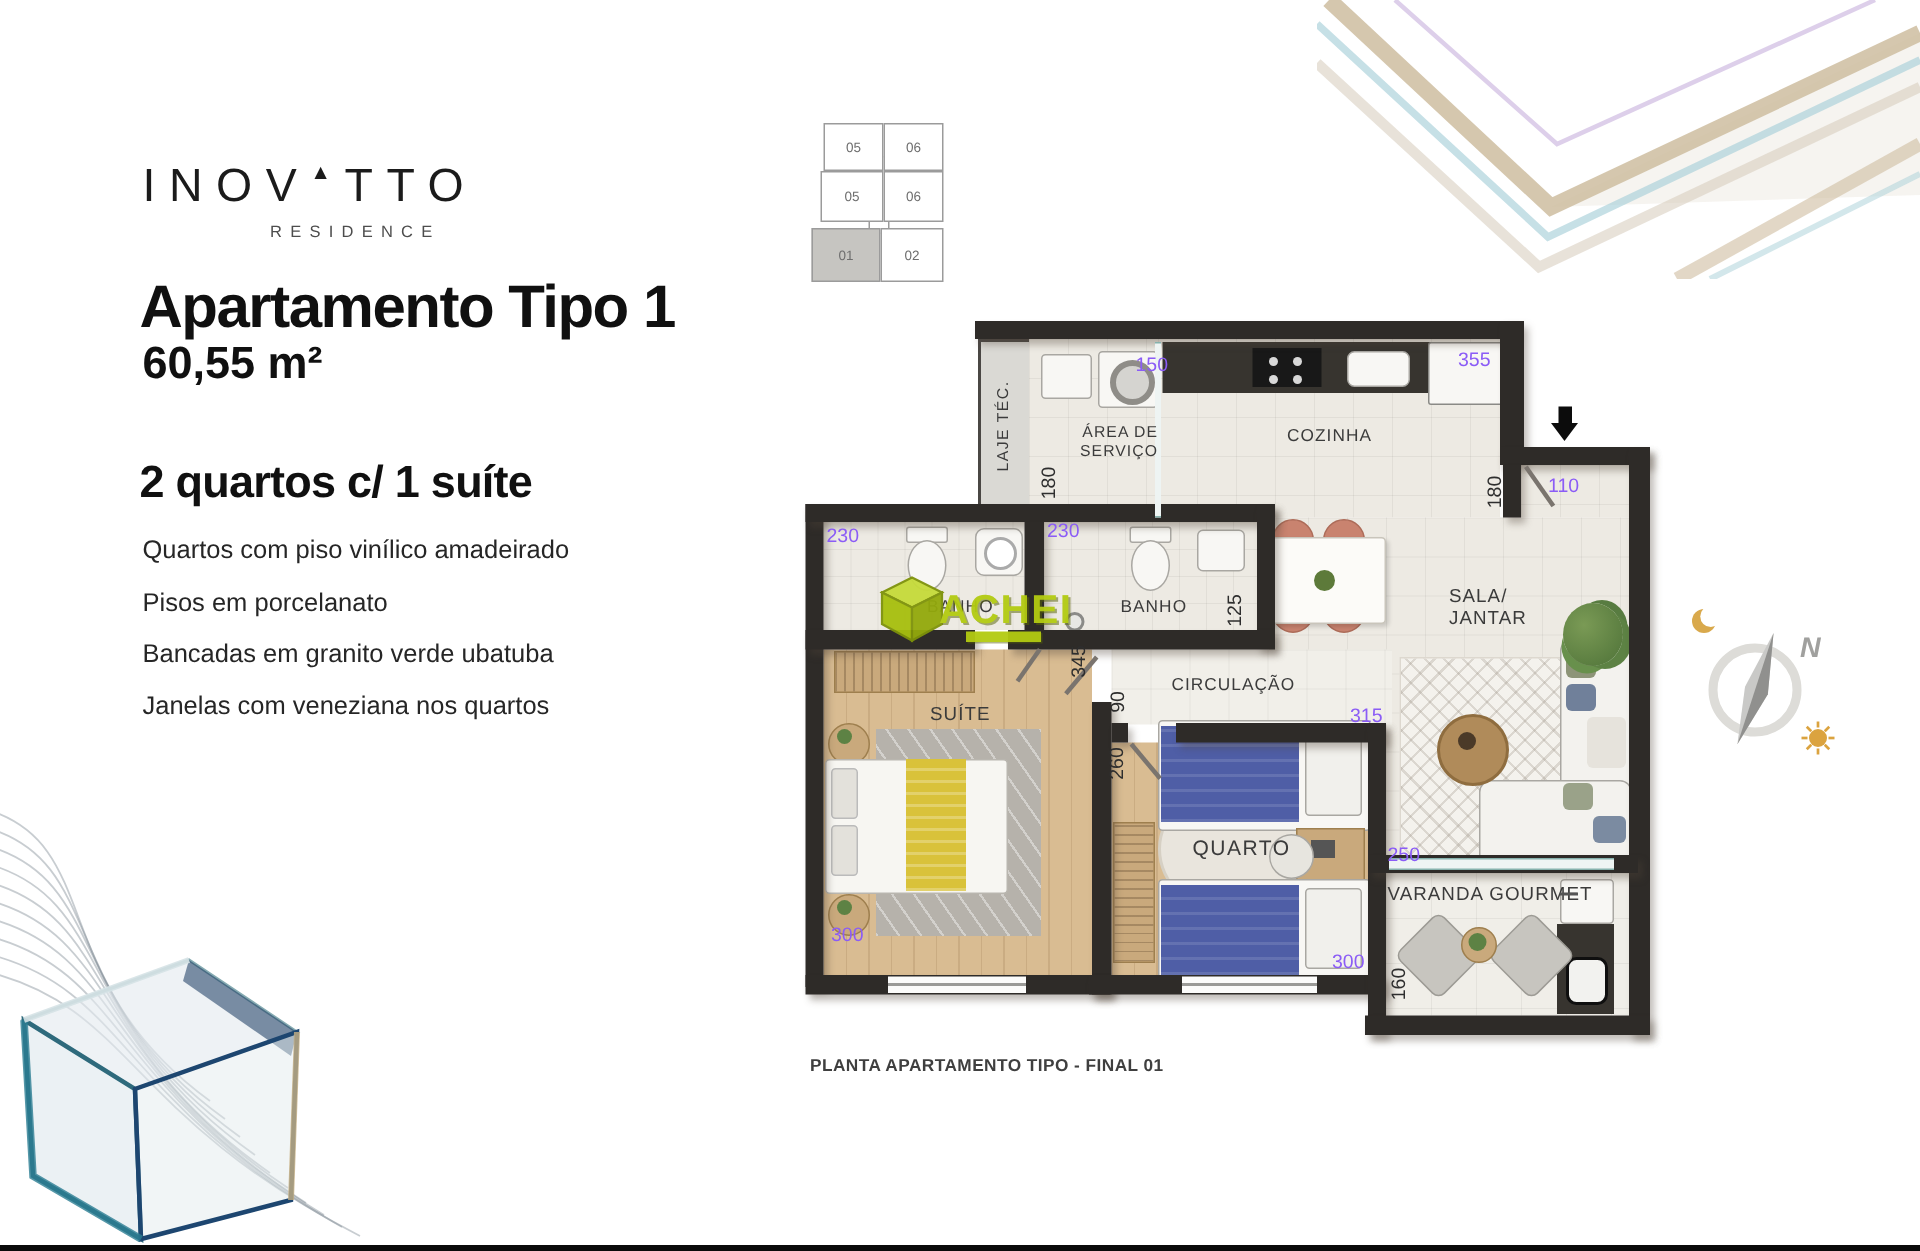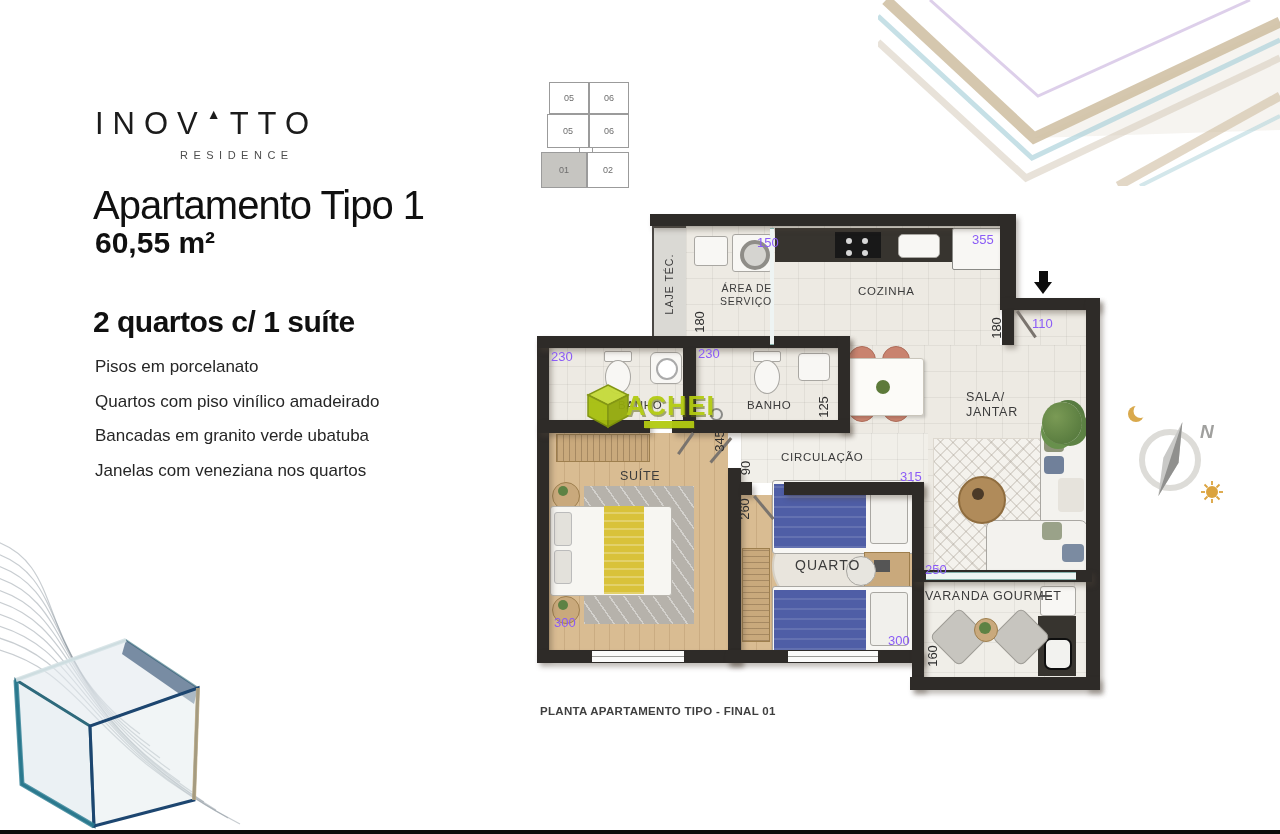--- a/index.html
+++ b/index.html
@@ -4,21 +4,21 @@
 <style>
   html,body{margin:0;padding:0;background:#fff}
   .page{position:relative;width:1280px;height:834px;background:#ffffff;overflow:hidden;
         font-family:"Liberation Sans",sans-serif}
 
   
   .logo-row{position:absolute;left:95px;top:106px;font-size:31px;letter-spacing:9px;
             font-weight:400;color:#1b1b1b;white-space:nowrap}
   .logo-mark{font-size:14px;position:relative;top:-15px;letter-spacing:9px}
   .residence{position:absolute;left:180px;top:149px;font-size:11px;letter-spacing:5.5px;color:#4d4d4d}
-  .title{position:absolute;left:93px;top:183px;font-size:40px;font-weight:normal;letter-spacing:-1px;color:#101010}
+  .title{position:absolute;left:93px;top:183px;font-size:40px;font-weight:bold;letter-spacing:-1px;color:#101010}
   .area{position:absolute;left:95px;top:226px;font-size:30px;font-weight:bold;color:#101010}
   .heading{position:absolute;left:93px;top:305px;font-size:30px;font-weight:bold;letter-spacing:-.5px;color:#101010}
   .features{position:absolute;left:95px;top:357px;margin:0;padding:0;list-style:none}
   .features li{font-size:17px;color:#262626;margin-bottom:14.5px}
 
   
   .keyplan{position:absolute;left:533px;top:74px;width:112px;height:122px}
   .kp-cell{position:absolute;border:1.5px solid #9b9b9b;background:#fff;display:flex;
            align-items:center;justify-content:center;font-size:9px;color:#6e6e6e}
   .kp-cell.hl{background:#c6c5c1}
@@ -77,22 +77,22 @@
 <body>
 
 <div class="page">
 
   <div class="logo-row"><span>INOV</span><span class="logo-mark">▲</span><span>TTO</span></div>
   <div class="residence">RESIDENCE</div>
   <div class="title">Apartamento Tipo 1</div>
   <div class="area">60,55 m²</div>
   <div class="heading">2 quartos c/ 1 suíte</div>
   <ul class="features">
+    <li>Quartos com piso vinílico amadeirado</li>
     <li>Pisos em porcelanato</li>
-    <li>Quartos com piso vinílico amadeirado</li>
     <li>Bancadas em granito verde ubatuba</li>
     <li>Janelas com veneziana nos quartos</li>
   </ul>
 
   <div class="keyplan">
     <div class="kp-core" style="left:46px;top:30px;width:12px;height:50px"></div>
     <div class="kp-cell" style="left:16px;top:8px;width:38px;height:30px">
         <span>05</span>
       </div>
     <div class="kp-cell" style="left:56px;top:8px;width:38px;height:30px">

